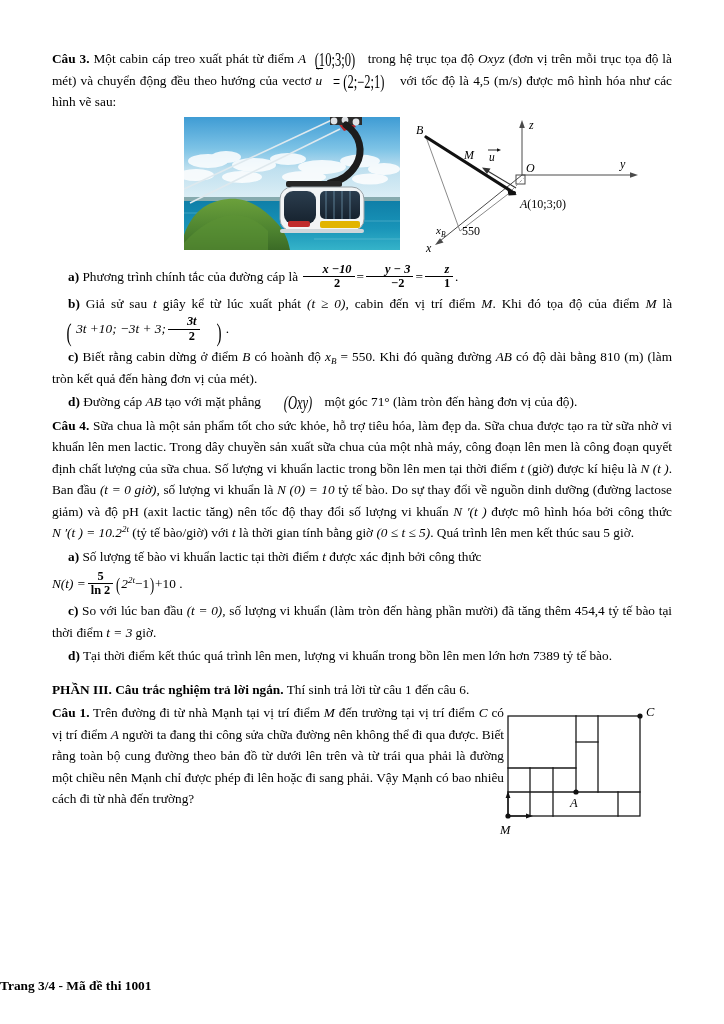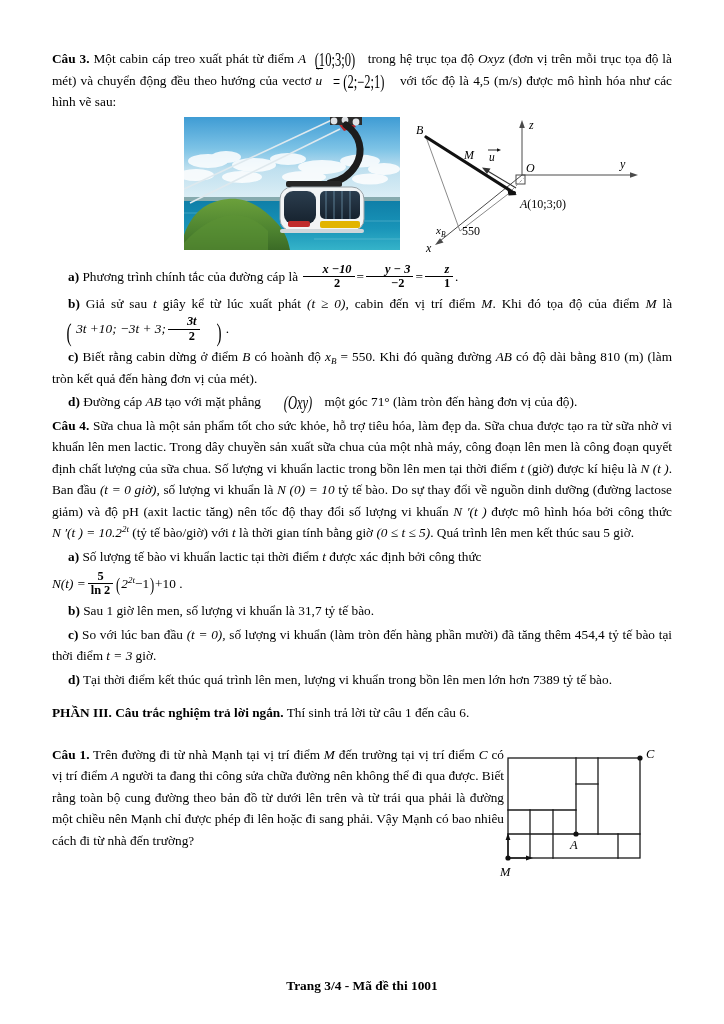--- a/index.html
+++ b/index.html
@@ -98,21 +98,21 @@
     position: absolute;
     left: 352px;
     top: -2px;
     width: 262px;
     height: 140px;
   }
 
   
   .last-block {
     position: relative;
-    margin-top: 20px;
+    margin-top: 2px;
     min-height: 150px;
   }
   .last-text {
     width: 452px;
     font-size: 13.3px;
     line-height: 1.62;
     text-align: justify;
   }
   .grid-fig {
     position: absolute;
@@ -120,21 +120,21 @@
     top: 2px;
     width: 190px;
     height: 140px;
   }
 
   .footer {
     position: absolute;
     left: 0;
     top: 978px;
     width: 724px;
-    text-align: center;
+    text-align: left;
     font-weight: bold;
     font-size: 13.4px;
     font-family: "Liberation Serif", serif;
   }
   svg { display: block; }
   .nowrap { white-space: nowrap; }
 </style>
 </head>
 <body>
 
@@ -357,24 +357,20 @@
     <p class="para indent" style="text-align:justify;">
       <span class="b">a)</span>
       <span>Số lượng tế bào vi khuẩn lactic tại thời điểm</span>
       <span class="mi">t</span>
       <span>được xác định bởi công thức</span>
     </p>
     <p class="para" style="text-align:left;">
       <span class="mi">N(t) =</span><span class="frac"><span class="num">5</span><span class="den">ln 2</span></span><span class="nowrap"><span class="mparen">(</span><span class="mi">2</span><span class="sup mi">2t</span><span>−1</span><span class="mparen">)</span></span><span>+10 .</span>
     </p>
 
-    <p class="para indent">
-      <span class="b">b)</span>
-      <span>Sau 1 giờ lên men, số lượng vi khuẩn là 31,7 tỷ tế bào.</span>
-    </p>
 
     <p class="para indent">
       <span class="b">c)</span>
       <span>So với lúc ban đầu</span>
       <span class="mi">(t = 0),</span>
       <span>số lượng vi khuẩn (làm tròn đến hàng phần mười) đã tăng thêm 454,4 tỷ tế bào tại thời điểm</span>
       <span class="mi">t = 3</span>
       <span>giờ.</span>
     </p>
 

